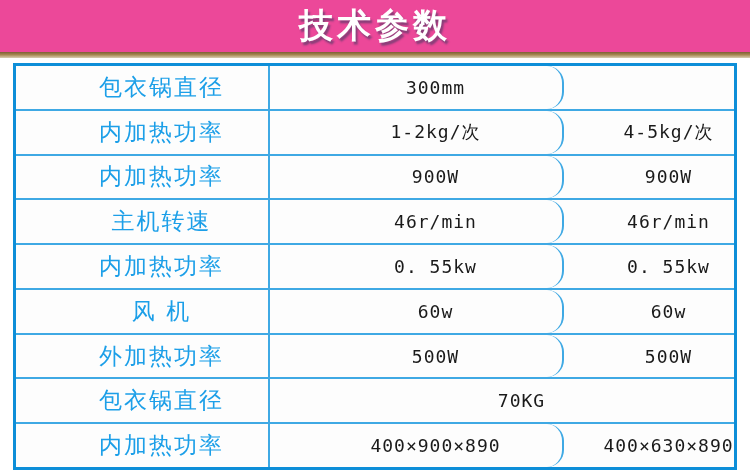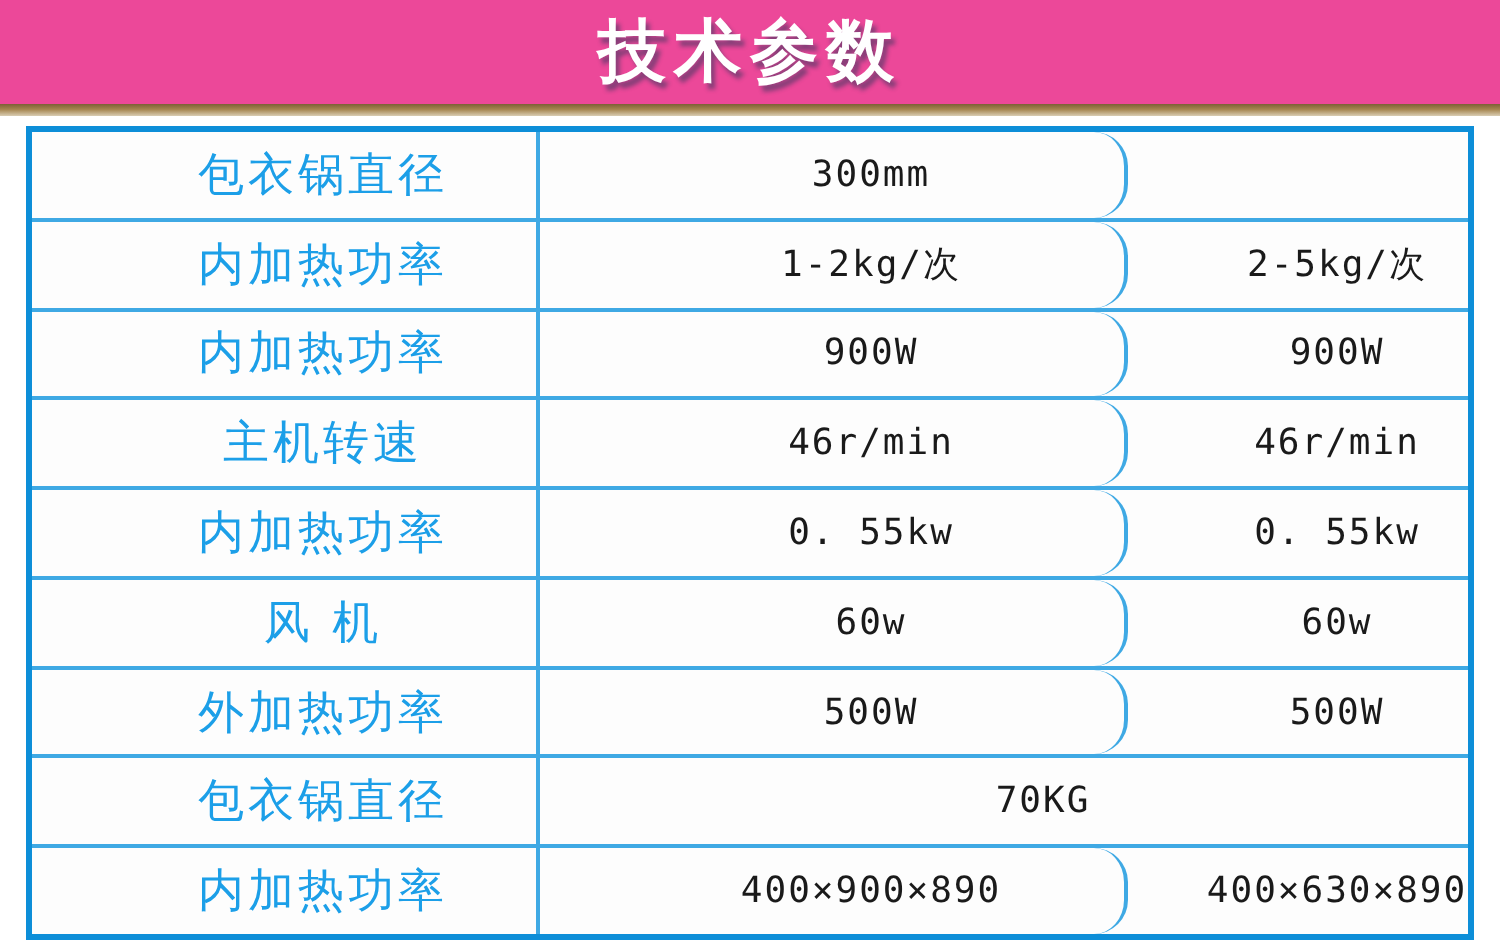--- a/index.html
+++ b/index.html
@@ -96,21 +96,21 @@
   <div class="spec-table">
 
     <div class="tr">
       <div class="td label">包衣锅直径</div>
       <div class="td v1 value">300mm</div>
     </div>
 
     <div class="tr">
       <div class="td label">内加热功率</div>
       <div class="td v1 value">1-2kg/次</div>
-      <div class="td v2 value">2-5kg/次</div>
+      <div class="td v2 value">4-5kg/次</div>
     </div>
 
     <div class="tr">
       <div class="td label">内加热功率</div>
       <div class="td v1 value">900W</div>
       <div class="td v2 value">900W</div>
     </div>
 
     <div class="tr">
       <div class="td label">主机转速</div>

